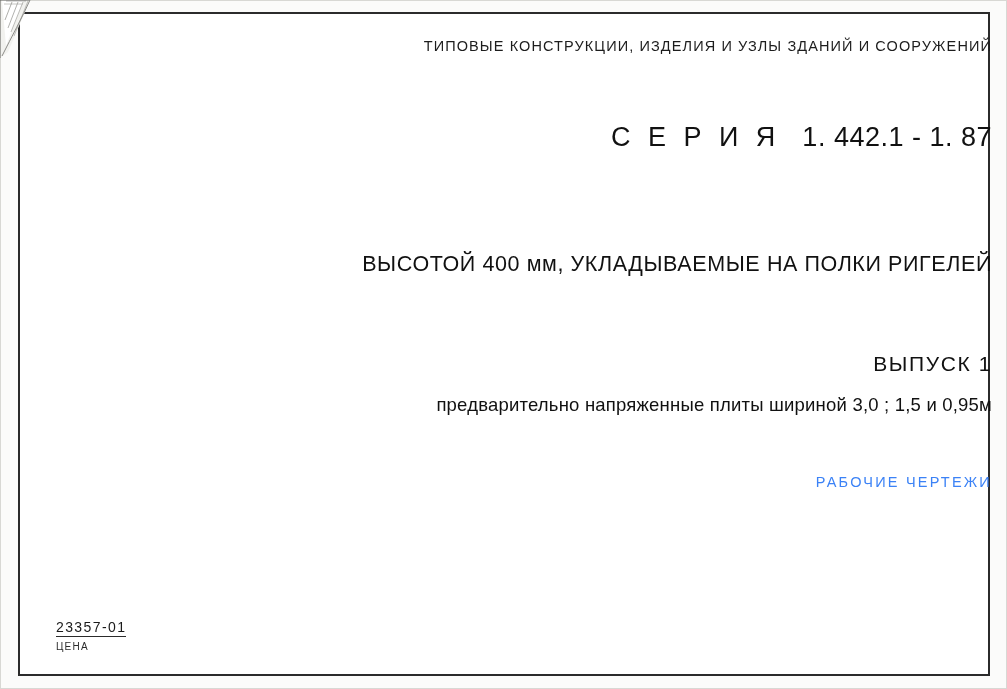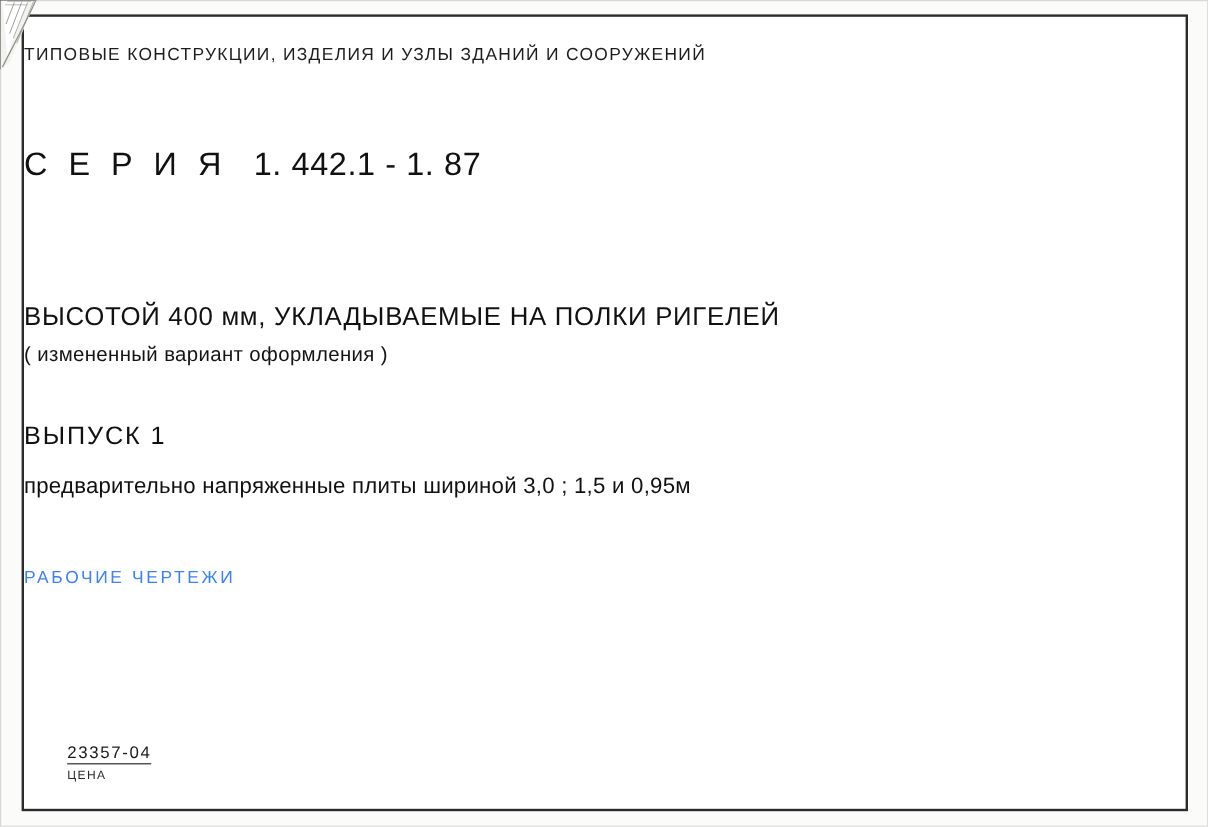--- a/index.html
+++ b/index.html
@@ -62,21 +62,21 @@
     left: 0;
     top: 0;
     width: 972px;
     height: 664px;
   }
 
   .center {
     position: absolute;
     left: 0;
     width: 100%;
-    text-align: left;
+    text-align: right;
   }
 
   
   #header-line {
     top: 24px;
     font-size: 14.5px;
     letter-spacing: 1.1px;
     color: #1d1d1d;
     font-weight: 400;
   }
@@ -168,30 +168,29 @@
 
       <div class="center" id="header-line">ТИПОВЫЕ КОНСТРУКЦИИ, ИЗДЕЛИЯ И УЗЛЫ ЗДАНИЙ И СООРУЖЕНИЙ</div>
 
       <div class="center" id="series-line">
         <span class="series-word">С Е Р И Я</span><span class="series-num">1. 442.1 - 1. 87</span>
       </div>
 
 
       <div class="center" id="title-2">ВЫСОТОЙ 400 мм, УКЛАДЫВАЕМЫЕ НА ПОЛКИ РИГЕЛЕЙ</div>
 
-      <div class="center" id="title-3">( измененный вариант оформления )</div>
 
       <div class="center" id="issue-line">ВЫПУСК 1</div>
 
       <div class="center" id="issue-sub">предварительно напряженные плиты шириной 3,0 ; 1,5 и 0,95м</div>
 
       <div class="center" id="working-drawings">РАБОЧИЕ ЧЕРТЕЖИ</div>
 
       <div id="stamp">
-        <div id="stamp-code">23357-04</div>
+        <div id="stamp-code">23357-01</div>
         <div id="stamp-price">ЦЕНА</div>
       </div>
 
     </div>
   </div>
 
   <div id="corner-artifact">
     <svg width="52" height="58" viewBox="0 0 52 58" xmlns="http://www.w3.org/2000/svg">
       <path d="M0,0 L30,0 L8,52 L0,58 Z" fill="#f2f2ef"></path>
       <path d="M2,0 L24,0 L6,46 Z" fill="#ffffff"></path>

